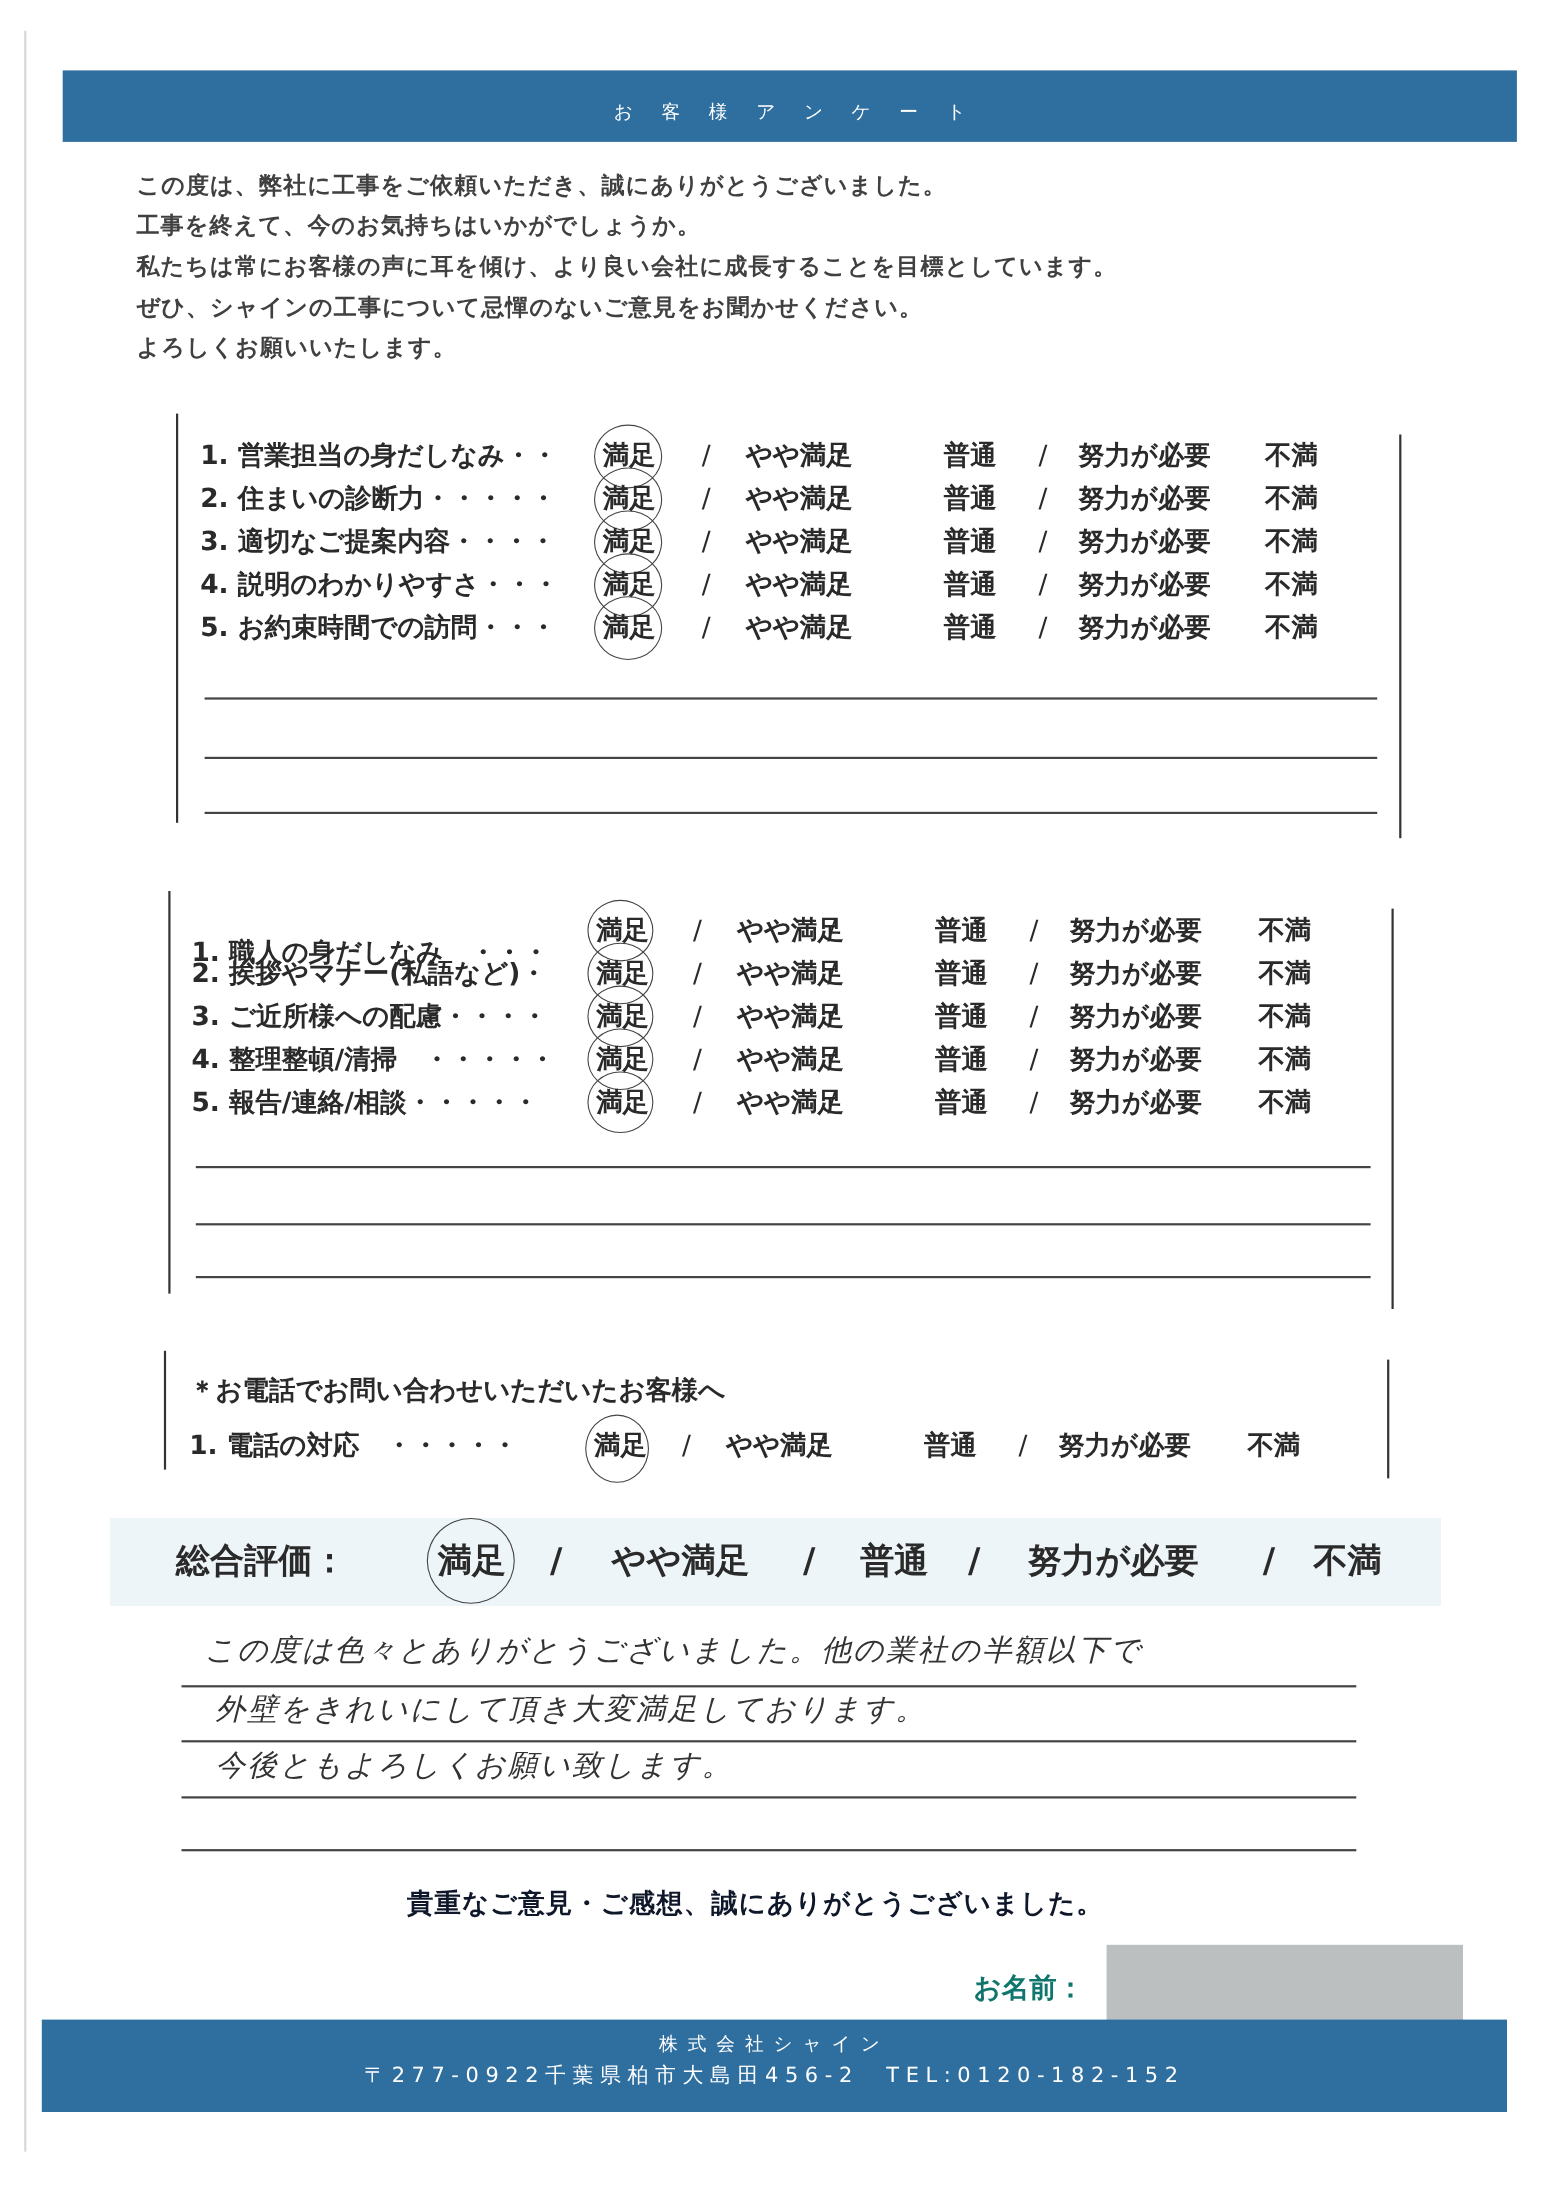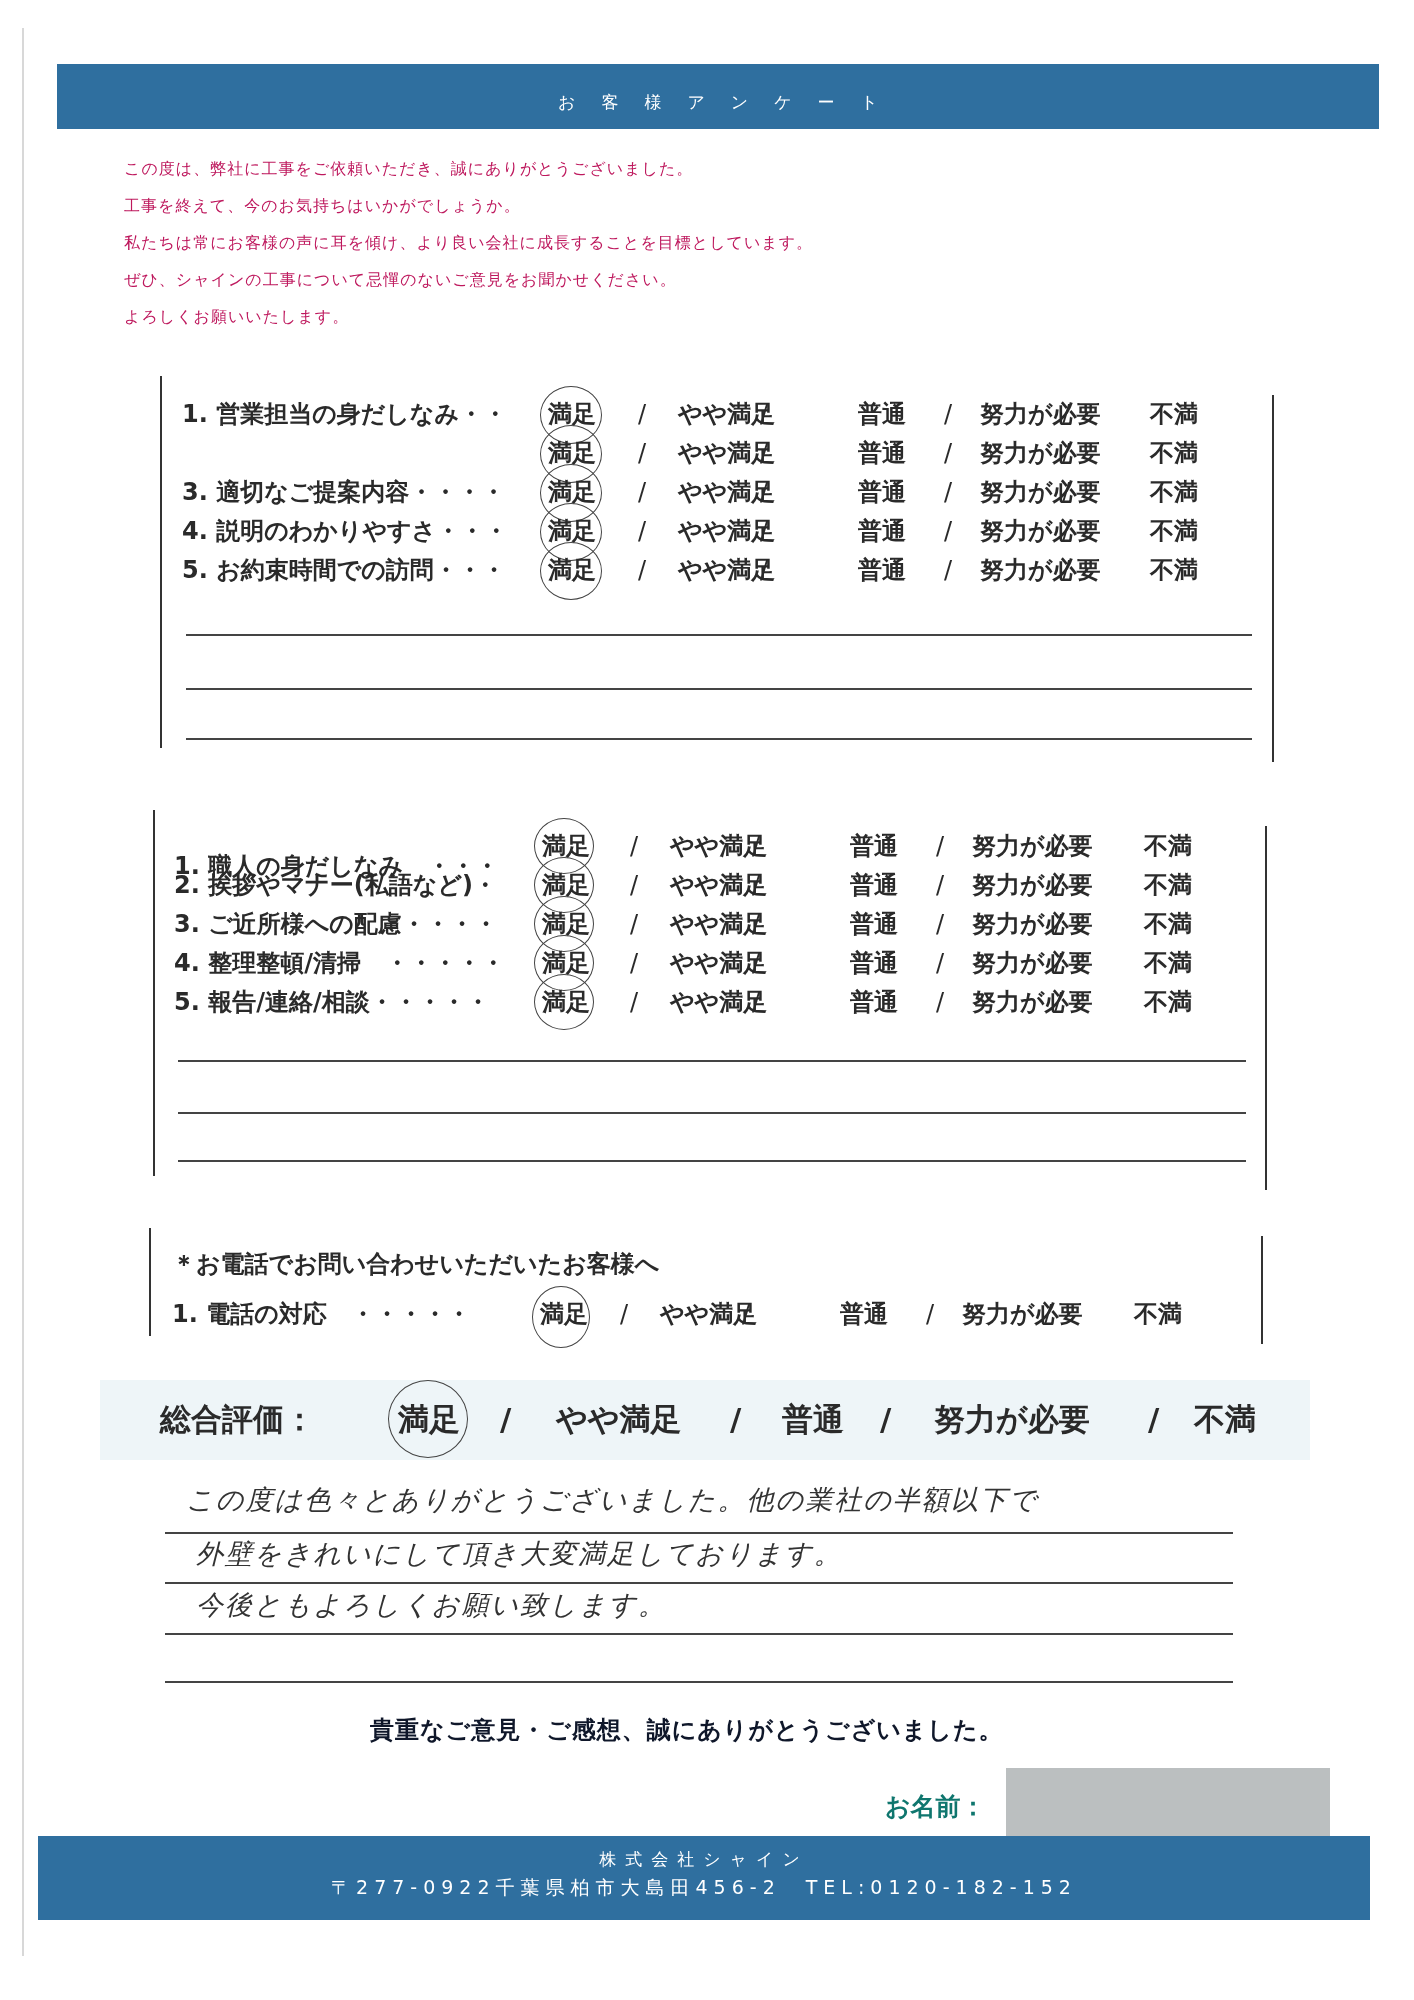--- a/index.html
+++ b/index.html
@@ -1,21 +1,21 @@
 <!DOCTYPE html>
 <html><head>
 <meta charset="utf-8">
 <style>
   html,body{margin:0;padding:0;background:#fff;}
   body{width:1414px;height:2000px;position:relative;overflow:hidden;font-family:"DejaVu Sans",sans-serif;color:#222;}
   .margin-line{position:absolute;left:22px;top:28px;width:2px;height:1928px;background:#d8d8d8;}
   .band{position:absolute;background:#2f6f9f;color:#fff;text-align:center;}
   .header-band{left:57px;top:64px;width:1322px;height:65px;}
   .header-band .title{font-size:17px;letter-spacing:26px;line-height:76px;padding-left:26px;}
-  .intro{position:absolute;left:124px;top:150px;font-size:16px;line-height:37px;font-weight:normal;color:#be185d;letter-spacing:1px;}
+  .intro{position:absolute;left:124px;top:150px;font-size:21px;line-height:37px;font-weight:bold;color:#404040;letter-spacing:1px;}
   .intro div{white-space:nowrap;}
   .box{position:absolute;}
   .box .vl{position:absolute;width:2px;background:#333;}
   .rate-row{position:absolute;height:36px;font-size:24px;font-weight:bold;white-space:nowrap;color:#2a2a2a;}
   .rate-row span{position:absolute;top:0;line-height:36px;}
   .circle{position:absolute;border:1.5px solid #444;border-radius:50%;}
   .wline{position:absolute;height:1.5px;background:#444;}
   .overall{position:absolute;left:100px;top:1380px;width:1210px;height:80px;background:#eef5f8;}
   .hand{position:absolute;font-family:"DejaVu Serif",serif;font-size:27px;color:#333;font-style:italic;white-space:nowrap;letter-spacing:2px;}
   .thanks{position:absolute;left:370px;top:1714px;font-size:24px;font-weight:bold;color:#0f172a;letter-spacing:1px;}
@@ -54,20 +54,21 @@
       <span style="left: 638px; font-weight: normal;">/</span>
       <span style="left: 678px;">やや満足</span>
       <span style="left: 760px; font-weight: normal;">/</span>
       <span style="left: 858px;">普通</span>
       <span style="left: 944px; font-weight: normal;">/</span>
       <span style="left: 980px;">努力が必要</span>
       <span style="left: 1062px; font-weight: normal;">/</span>
       <span style="left: 1150px;">不満</span>
     </div>
     <div class="rate-row" style="left: 0px; top: 435px; width: 1414px;">
+      <span style="left: 182px;">2. 住まいの診断力・・・・・</span>
       <span style="left: 548px;">満足</span>
       <div class="circle" style="left: 540px; top: -10px; width: 60px; height: 56px;"></div>
       <span style="left: 638px; font-weight: normal;">/</span>
       <span style="left: 678px;">やや満足</span>
       <span style="left: 760px; font-weight: normal;">/</span>
       <span style="left: 858px;">普通</span>
       <span style="left: 944px; font-weight: normal;">/</span>
       <span style="left: 980px;">努力が必要</span>
       <span style="left: 1062px; font-weight: normal;">/</span>
       <span style="left: 1150px;">不満</span>

